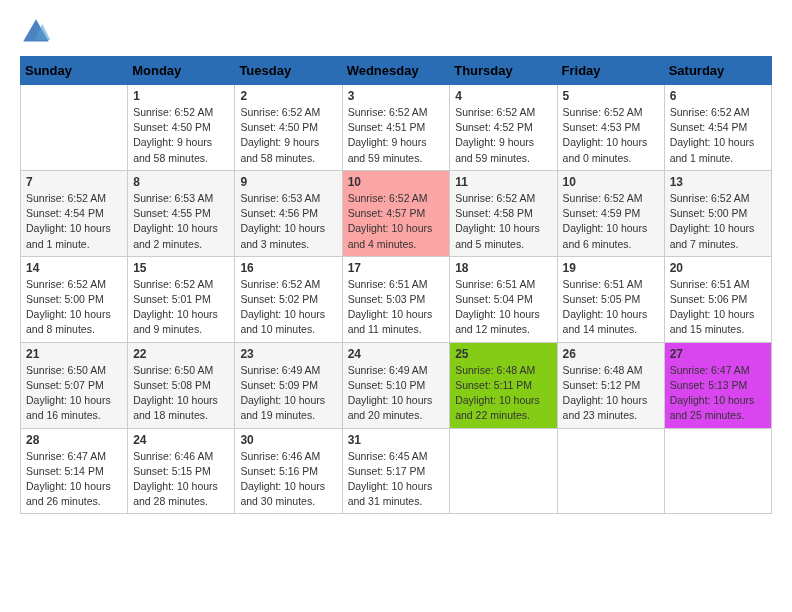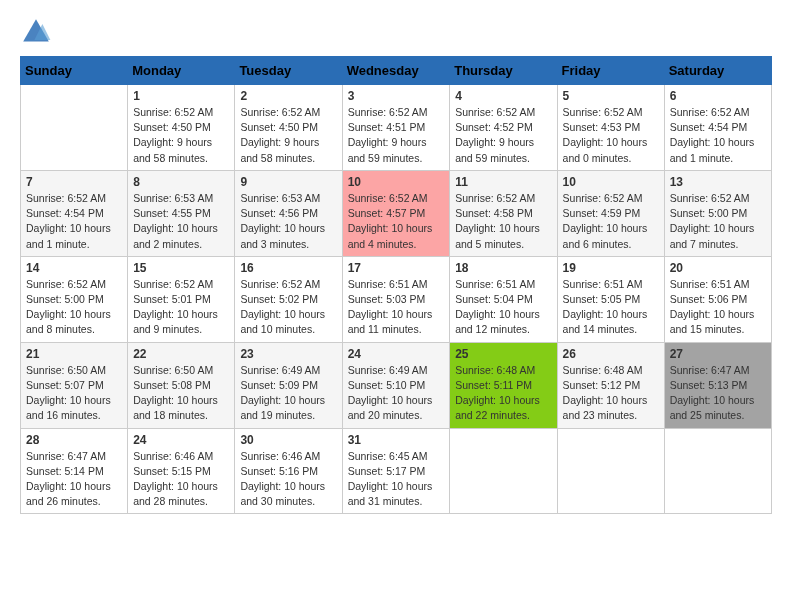--- a/index.html
+++ b/index.html
@@ -314,21 +314,21 @@
 Daylight: 10 hours
 and 22 minutes.</div>
         </td>
         <td style="background: rgb(245, 245, 245);">
           <span class="day-number">26</span>
           <div class="day-info" style="white-space: pre-line;">Sunrise: 6:48 AM
 Sunset: 5:12 PM
 Daylight: 10 hours
 and 23 minutes.</div>
         </td>
-        <td style="background: #a3a3a3;">
+        <td style="background: #d946ef;">
           <span class="day-number">27</span>
           <div class="day-info" style="white-space: pre-line;">Sunrise: 6:47 AM
 Sunset: 5:13 PM
 Daylight: 10 hours
 and 25 minutes.</div>
         </td>
       </tr>
       <tr>
         <td>
           <span class="day-number">28</span>

